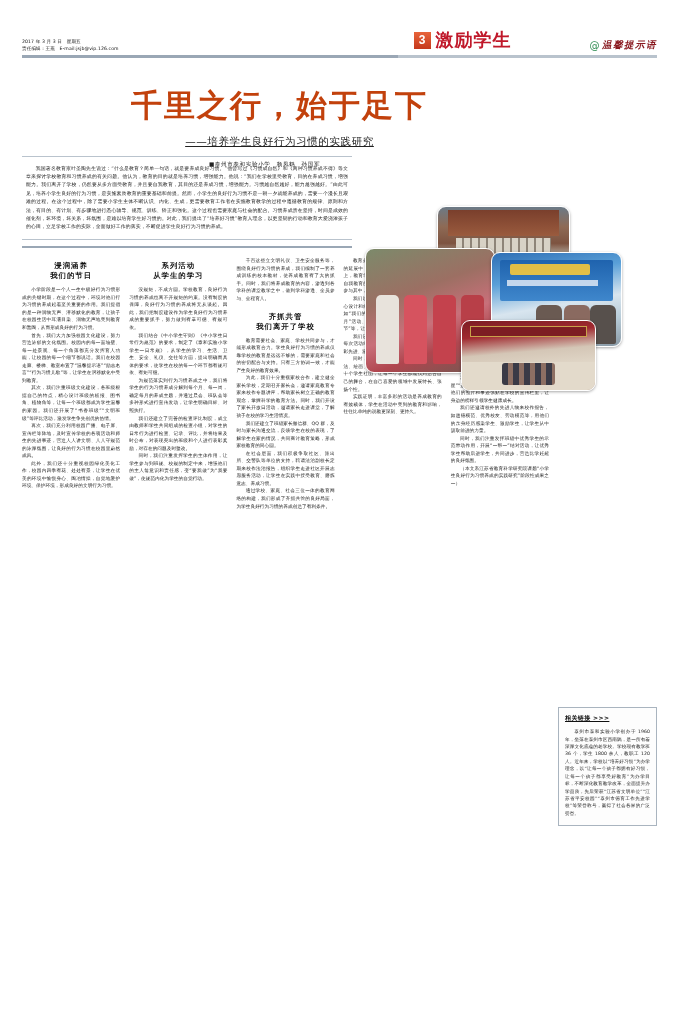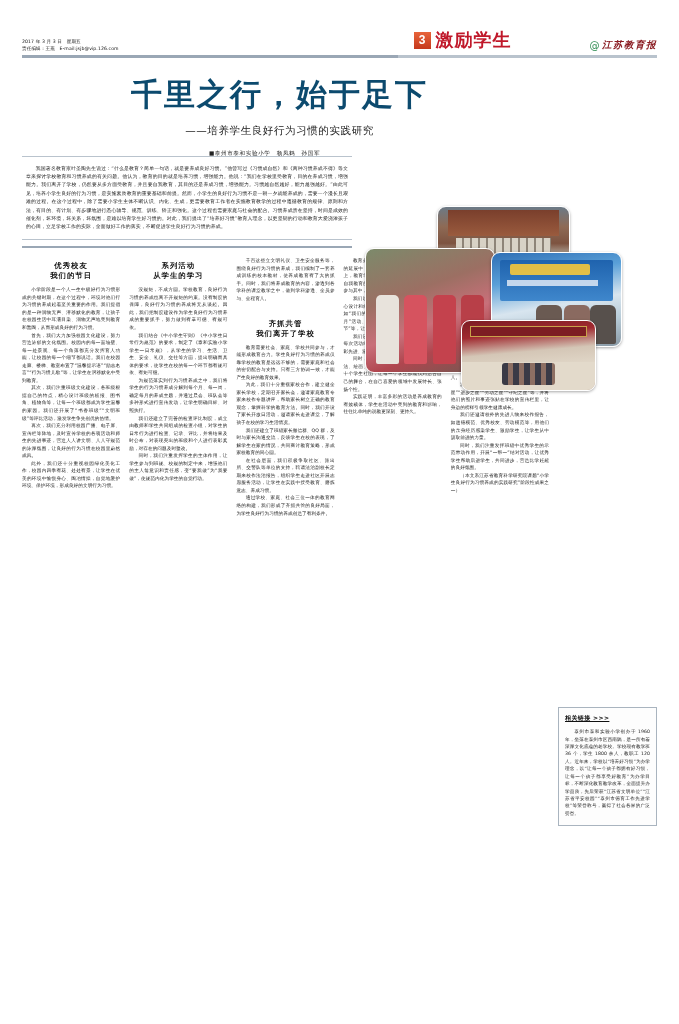--- a/index.html
+++ b/index.html
@@ -31,28 +31,28 @@
   .brand .bn { color: #8a1a20; font-style: italic; font-weight: bold; letter-spacing: 1.5px; }
 
   .rule-top { height: 2.5px; background: #9aa7b5; margin-top: 3px; }
   .rule-top.split { display: flex; }
   .rule-top .a { flex: 0 0 372px; background: #9aa7b5; }
   .rule-top .b { flex: 1; background: #b9c3cd; margin-left: 4px; }
 
   
   .headline-zone { position: relative; height: 96px; }
   .headline {
-    text-align: center; padding-top: 16px;
-    font-size: 31px; font-weight: bold; color: #0c4a6e;
+    text-align: center; padding-top: 27px;
+    font-size: 31px; font-weight: bold; color: #c2410c;
     letter-spacing: 2px; font-family: "DejaVu Sans", sans-serif;
     position: relative; z-index: 4; padding-right: 120px;
   }
   .subhead {
     text-align: center; font-size: 10.5px; color: #222; margin-top: 8px;
-    letter-spacing: .6px; position: relative; z-index: 4; padding-right: 120px;
+    letter-spacing: .6px; position: relative; z-index: 4; padding-right: 120px; text-decoration: underline;
   }
   .byline {
     text-align: center; font-size: 5.6px; color: #222; margin-top: 12px;
     letter-spacing: .6px; position: relative; z-index: 4; padding-right: 150px;
   }
 
   
   .collage { position: absolute; right: 0px; top: 148px; width: 292px; height: 185px; z-index: 2; }
   .ph { position: absolute; border-radius: 9px; overflow: hidden; border: 1.5px solid #fff;
         box-shadow: 0 1px 3px rgba(0,0,0,.35); }
@@ -100,21 +100,21 @@
   
   .cols { display: flex; gap: 9px; margin-top: 9px; height: 672px; }
   .col { width: 99px; position: relative; }
 
   .sec-h { text-align: center; margin: 0 0 5px 0; }
   .sec-h .l1, .sec-h .l2 {
     font-size: 7.4px; font-weight: bold; color: #111; letter-spacing: 1px;
     line-height: 10px; font-family: "DejaVu Sans", sans-serif;
   }
   .sec-h.first { margin-top: 4px; }
-  .sec-h.spaced { margin-top: 16px; }
+  .sec-h.spaced { margin-top: 9px; }
 
   .bodytext {
     font-size: 4.65px; line-height: 7.55px; color: #1a1a1a;
     text-align: justify; text-indent: 2em; letter-spacing: .05px;
     font-family: "DejaVu Sans", sans-serif; margin-bottom: 0;
   }
   .bodytext + .bodytext { margin-top: 0px; }
 
   
   .linkbox {
@@ -141,21 +141,21 @@
       <div>2017 年 3 月 3 日　星期五</div>
       <div>责任编辑：王燕　E-mail:jsjb@vip.126.com</div>
     </div>
     <div class="mast-right">
       <div class="sec-group">
         <span class="sec-num">3</span>
         <span class="sec-name">激励学生</span>
       </div>
       <div class="brand">
         <span class="at">@</span>
-        <span class="bn">江苏教育报</span>
+        <span class="bn">温馨提示语</span>
       </div>
     </div>
   </div>
 
   <div class="rule-top split">
     <div class="a"></div>
       <div class="b"></div>
   </div>
 
   <div class="headline-zone">
@@ -202,21 +202,21 @@
 
   <div class="lead">
     <p>我国著名教育家叶圣陶先生说过：“什么是教育？简单一句话，就是要养成良好习惯。”他曾写过《习惯成自然》和《两种习惯养成不得》等文章来探讨学校教育和习惯养成的有关问题。他认为，教育的目的就是培养习惯，增强能力。他说：“我们在学校里受教育，目的在养成习惯，增强能力。我们离开了学校，仍然要从多方面受教育，并且要自我教育，其目的还是养成习惯，增强能力。习惯越自然越好，能力越强越好。”由此可见，培养小学生良好的行为习惯，是实施素质教育的重要基础和前提。然而，小学生的良好行为习惯不是一朝一夕就能养成的，需要一个漫长且艰难的过程。在这个过程中，除了需要小学生主体不断认识、内化、生成，更需要教育工作者在实施教育教学的过程中遵循教育的规律、原则和方法，有目的、有计划、有步骤地进行悉心辅导、规范、训练、矫正和强化。这个过程也需要家庭与社会的配合。习惯养成贵在坚持，时间是成效的催化剂，坏环境，坏关系，坏氛围，是难以培育学生好习惯的。对此，我们提出了“培养好习惯”教育人理念，以更坚韧的行动和教育大爱浇灌孩子的心田，立足学校工作的实际，全面做好工作的落实，不断促进学生良好行为习惯的养成。</p>
   </div>
   <div class="lead-rule"></div>
 
   <div class="cols">
 
     <div class="col">
       <div class="sec-h first">
-        <div class="l1">优秀校友</div>
+        <div class="l1">浸润涵养</div>
         <div class="l2">我们的节日</div>
       </div>
       <p class="bodytext">小学阶段是一个人一生中极好行为习惯形成的关键时期，在这个过程中，环境对他们行为习惯的养成起着至关重要的作用。我们提倡的是一种润物无声、潜移默化的教育，让孩子在校园生活中耳濡目染、润物无声地受到教育和熏陶，从而形成良好的行为习惯。</p>
       <p class="bodytext">首先，我们大力加强校园文化建设，努力营造浓郁的文化氛围。校园内的每一面墙壁、每一处景观、每一个角落都充分发挥育人功能，让校园的每一个细节都说话。我们在校园走廊、楼梯、教室布置了“温馨提示语”“励志名言”“行为习惯儿歌”等，让学生在潜移默化中受到教育。</p>
       <p class="bodytext">其次，我们注重班级文化建设，各班级根据自己的特点，精心设计班级的板报、图书角、植物角等，让每一个班级都成为学生温馨的家园。我们还开展了“书香班级”“文明班级”等评比活动，激发学生争先创优的热情。</p>
       <p class="bodytext">再次，我们充分利用校园广播、电子屏、宣传栏等阵地，及时宣传学校的各项活动和师生的先进事迹，营造人人讲文明、人人守规范的浓厚氛围，让良好的行为习惯在校园里蔚然成风。</p>
       <p class="bodytext">此外，我们还十分重视校园绿化美化工作，校园内四季有花、处处有景，让学生在优美的环境中愉悦身心、陶冶情操，自觉地爱护环境、保护环境，形成良好的文明行为习惯。</p>
     </div>
 
     <div class="col">

